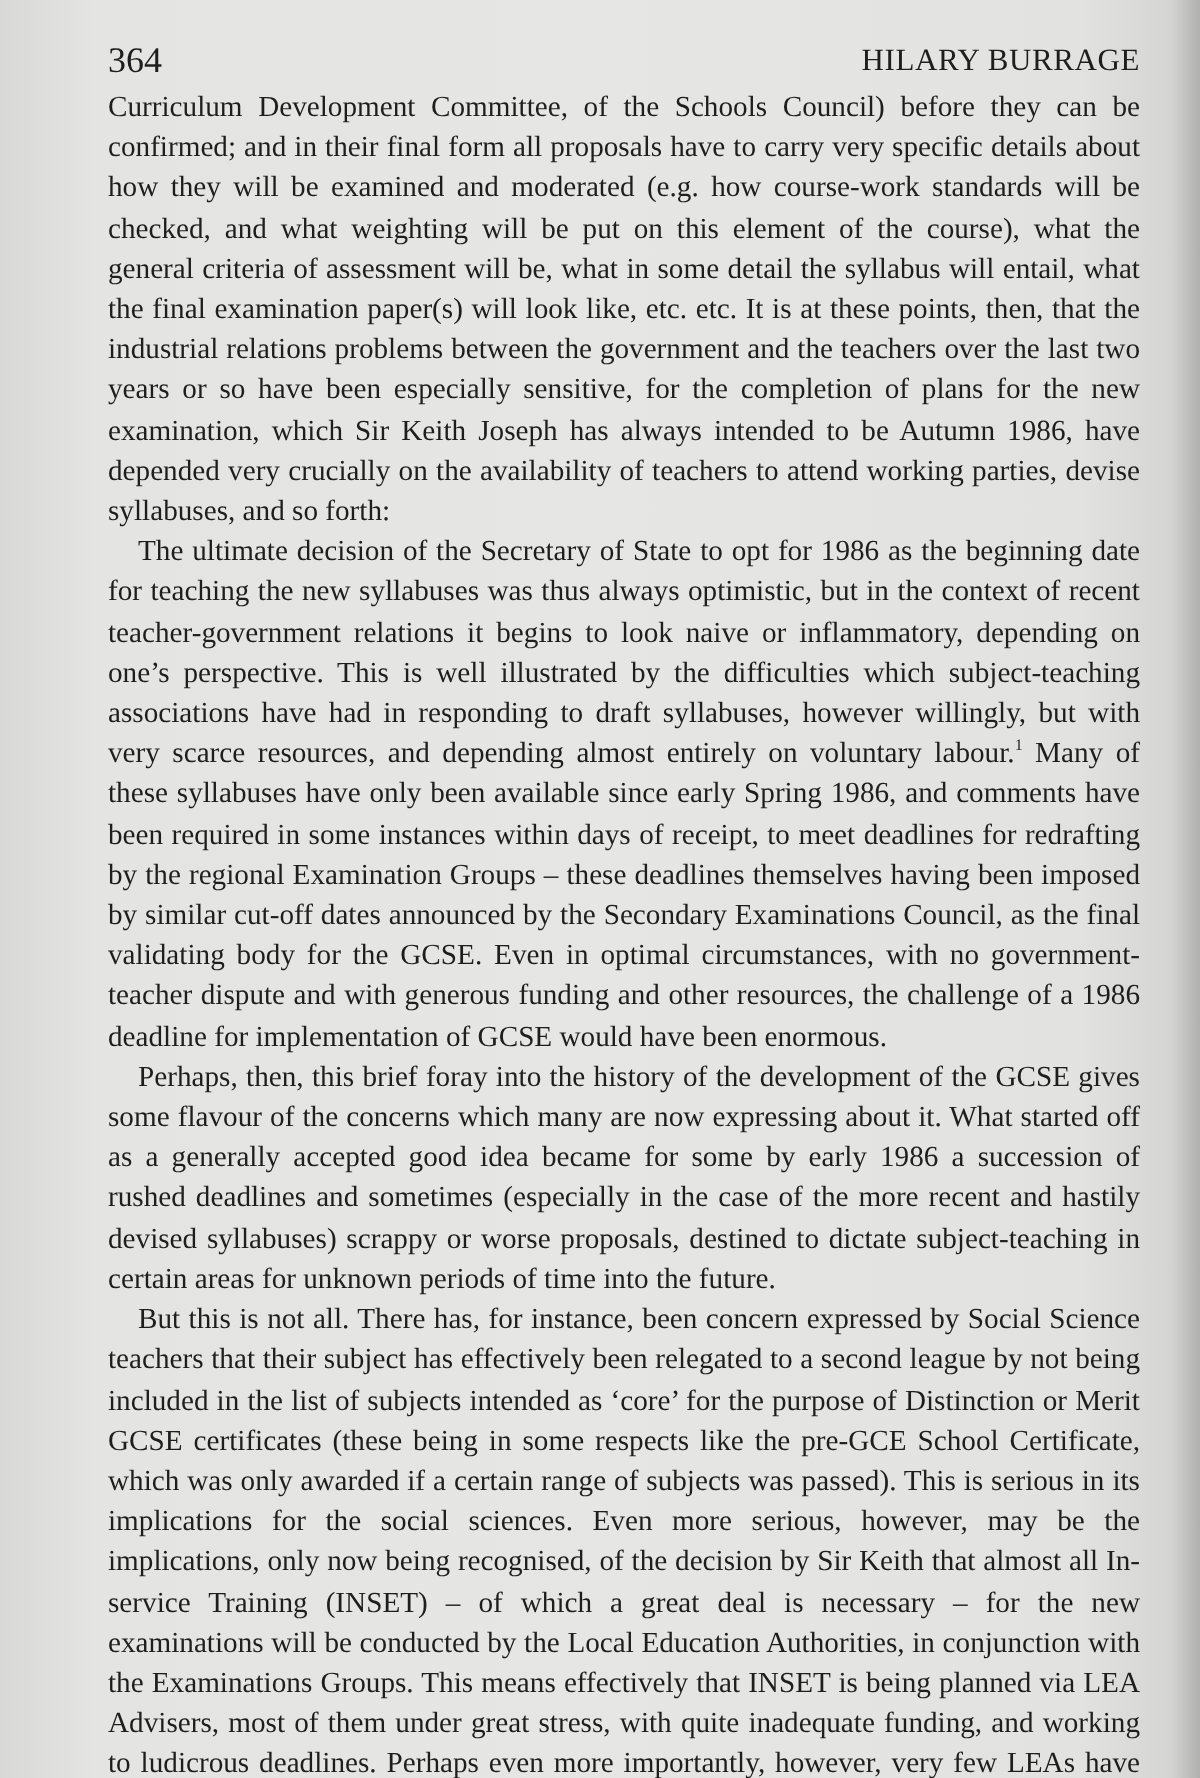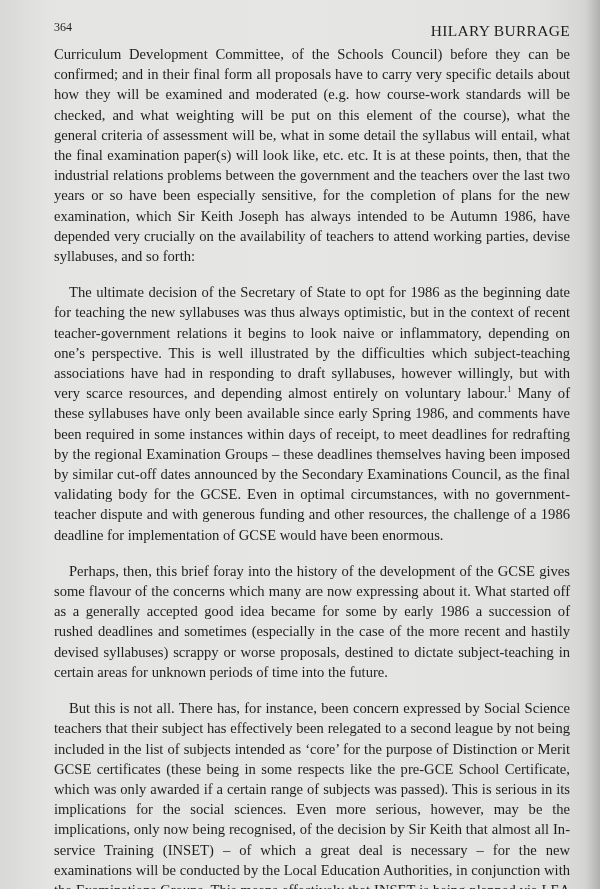--- a/index.html
+++ b/index.html
@@ -23,21 +23,21 @@
     }
     .header {
       position: relative;
       height: 24px;
       font-size: 17px;
     }
     .page-number {
       position: absolute;
       left: 0;
       top: 0;
-      font-size: 12px;
+      font-size: 18px;
     }
     .running-head {
       position: absolute;
       left: 0;
       right: 0;
       text-align: right;
       top: 2px;
       font-size: 15.5px;
       letter-spacing: 0.3px;
     }
@@ -45,21 +45,20 @@
       font-size: 14.6px;
       line-height: 20.2px;
       text-align: justify;
       margin-top: 0;
     }
     .body-text p {
       margin: 0;
     }
     .body-text p.indent {
       text-indent: 15px;
-      margin-top: 16px;
     }
     sup {
       font-size: 8px;
       line-height: 0;
       vertical-align: 6px;
     }
     .edge-shadow {
       position: absolute;
       top: 0;
       right: 0;

